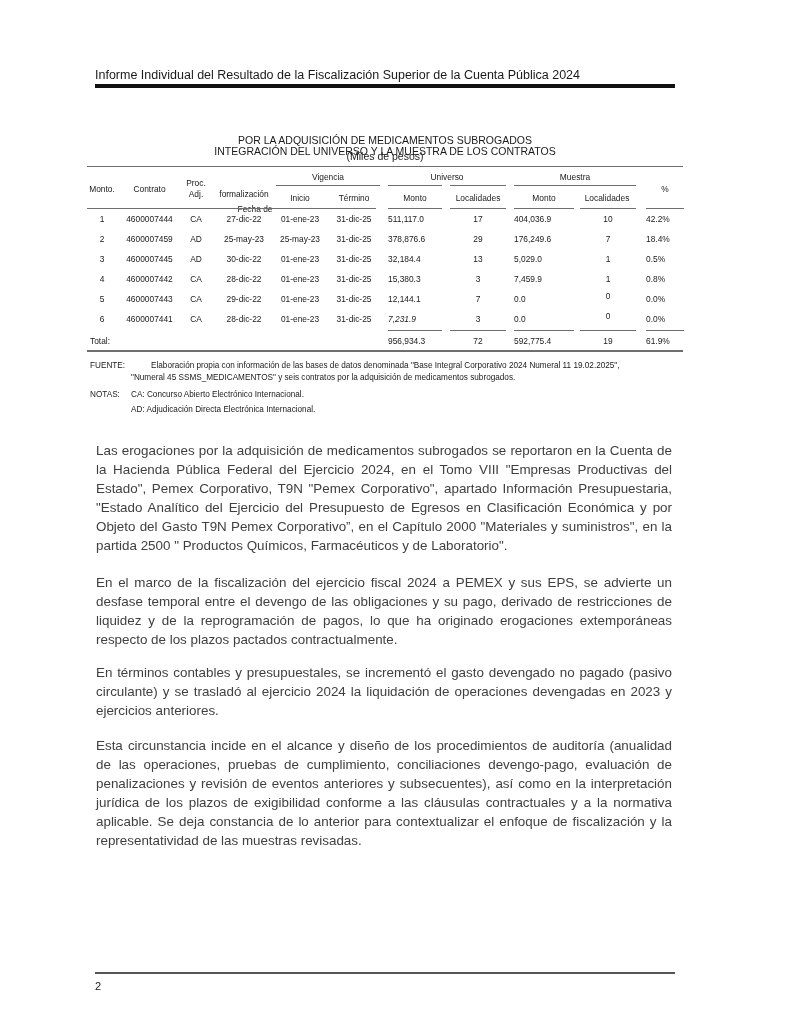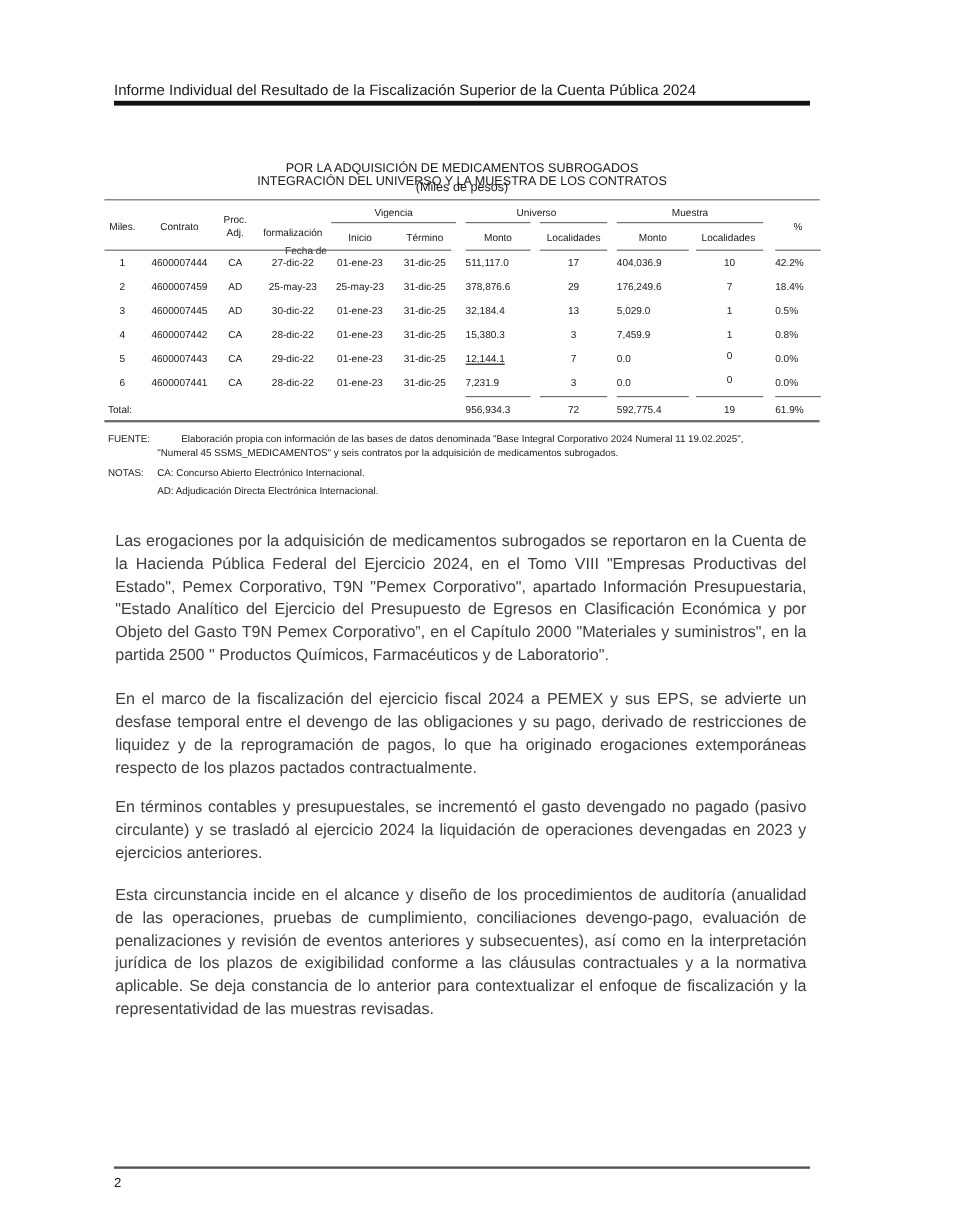--- a/index.html
+++ b/index.html
@@ -33,21 +33,21 @@
 <div class="header-rule"></div>
 
 <div class="tbl-title t1">INTEGRACIÓN DEL UNIVERSO Y LA MUESTRA DE LOS CONTRATOS</div>
 <div class="tbl-title t2">POR LA ADQUISICIÓN DE MEDICAMENTOS SUBROGADOS</div>
 <div class="tbl-title t3">(Miles de pesos)</div>
 
 <div>
 
   <div class="hr" style="left:87px; top:166px; width:596px;"></div>
 
-  <div class="cell c" style="left:87px; top:184px; width:30px;">Miles.</div>
+  <div class="cell c" style="left:87px; top:184px; width:30px;">Monto.</div>
   <div class="cell c" style="left:122px; top:184px; width:55px;">Contrato</div>
   <div class="cell c" style="left:182px; top:178px; width:28px;">Proc.</div>
   <div class="cell c" style="left:182px; top:189px; width:28px;">Adj.</div>
   <div class="cell c" style="left:226px; top:178px; width:58px;margin-top:26px;">Fecha de</div>
   <div class="cell c" style="left:215px; top:189px; width:58px;">formalización</div>
 
   <div class="cell c" style="left:276px; top:172px; width:104px;">Vigencia</div>
   <div class="hr" style="left:276px; top:185px; width:104px;"></div>
   <div class="cell c" style="left:276px; top:193px; width:48px;">Inicio</div>
   <div class="cell c" style="left:328px; top:193px; width:52px;">Término</div>
@@ -125,34 +125,34 @@
         <div class="cell c" style="left: 580px; top: 274px; width: 56px;">1</div>
         <div class="cell r" style="left: 646px; top: 274px; width: 38px;">0.8%</div>
       </div>
       <div>
         <div class="cell c" style="left: 87px; top: 294px; width: 30px;">5</div>
         <div class="cell c" style="left: 122px; top: 294px; width: 55px;">4600007443</div>
         <div class="cell c" style="left: 182px; top: 294px; width: 28px;">CA</div>
         <div class="cell c" style="left: 215px; top: 294px; width: 58px;">29-dic-22</div>
         <div class="cell c" style="left: 276px; top: 294px; width: 48px;">01-ene-23</div>
         <div class="cell c" style="left: 328px; top: 294px; width: 52px;">31-dic-25</div>
-        <div class="cell r" style="left: 388px; top: 294px; width: 54px; text-decoration: underline;">12,144.1</div>
+        <div class="cell r" style="left: 388px; top: 294px; width: 54px;">12,144.1</div>
         <div class="cell c" style="left: 450px; top: 294px; width: 56px;">7</div>
         <div class="cell r" style="left: 514px; top: 294px; width: 60px;">0.0</div>
         <div class="cell c" style="left: 580px; top: 291px; width: 56px;">0</div>
         <div class="cell r" style="left: 646px; top: 294px; width: 38px;">0.0%</div>
       </div>
       <div>
         <div class="cell c" style="left: 87px; top: 314px; width: 30px;">6</div>
         <div class="cell c" style="left: 122px; top: 314px; width: 55px;">4600007441</div>
         <div class="cell c" style="left: 182px; top: 314px; width: 28px;">CA</div>
         <div class="cell c" style="left: 215px; top: 314px; width: 58px;">28-dic-22</div>
         <div class="cell c" style="left: 276px; top: 314px; width: 48px;">01-ene-23</div>
         <div class="cell c" style="left: 328px; top: 314px; width: 52px;">31-dic-25</div>
-        <div class="cell r" style="left: 388px; top: 314px; width: 54px;">7,231.9</div>
+        <div class="cell r" style="left: 388px; top: 314px; width: 54px; font-style: italic;">7,231.9</div>
         <div class="cell c" style="left: 450px; top: 314px; width: 56px;">3</div>
         <div class="cell r" style="left: 514px; top: 314px; width: 60px;">0.0</div>
         <div class="cell c" style="left: 580px; top: 311px; width: 56px;">0</div>
         <div class="cell r" style="left: 646px; top: 314px; width: 38px;">0.0%</div>
       </div>
     </div>
 
   <div class="hr" style="left:388px; top:330px; width:54px;"></div>
   <div class="hr" style="left:450px; top:330px; width:56px;"></div>
   <div class="hr" style="left:514px; top:330px; width:60px;"></div>

